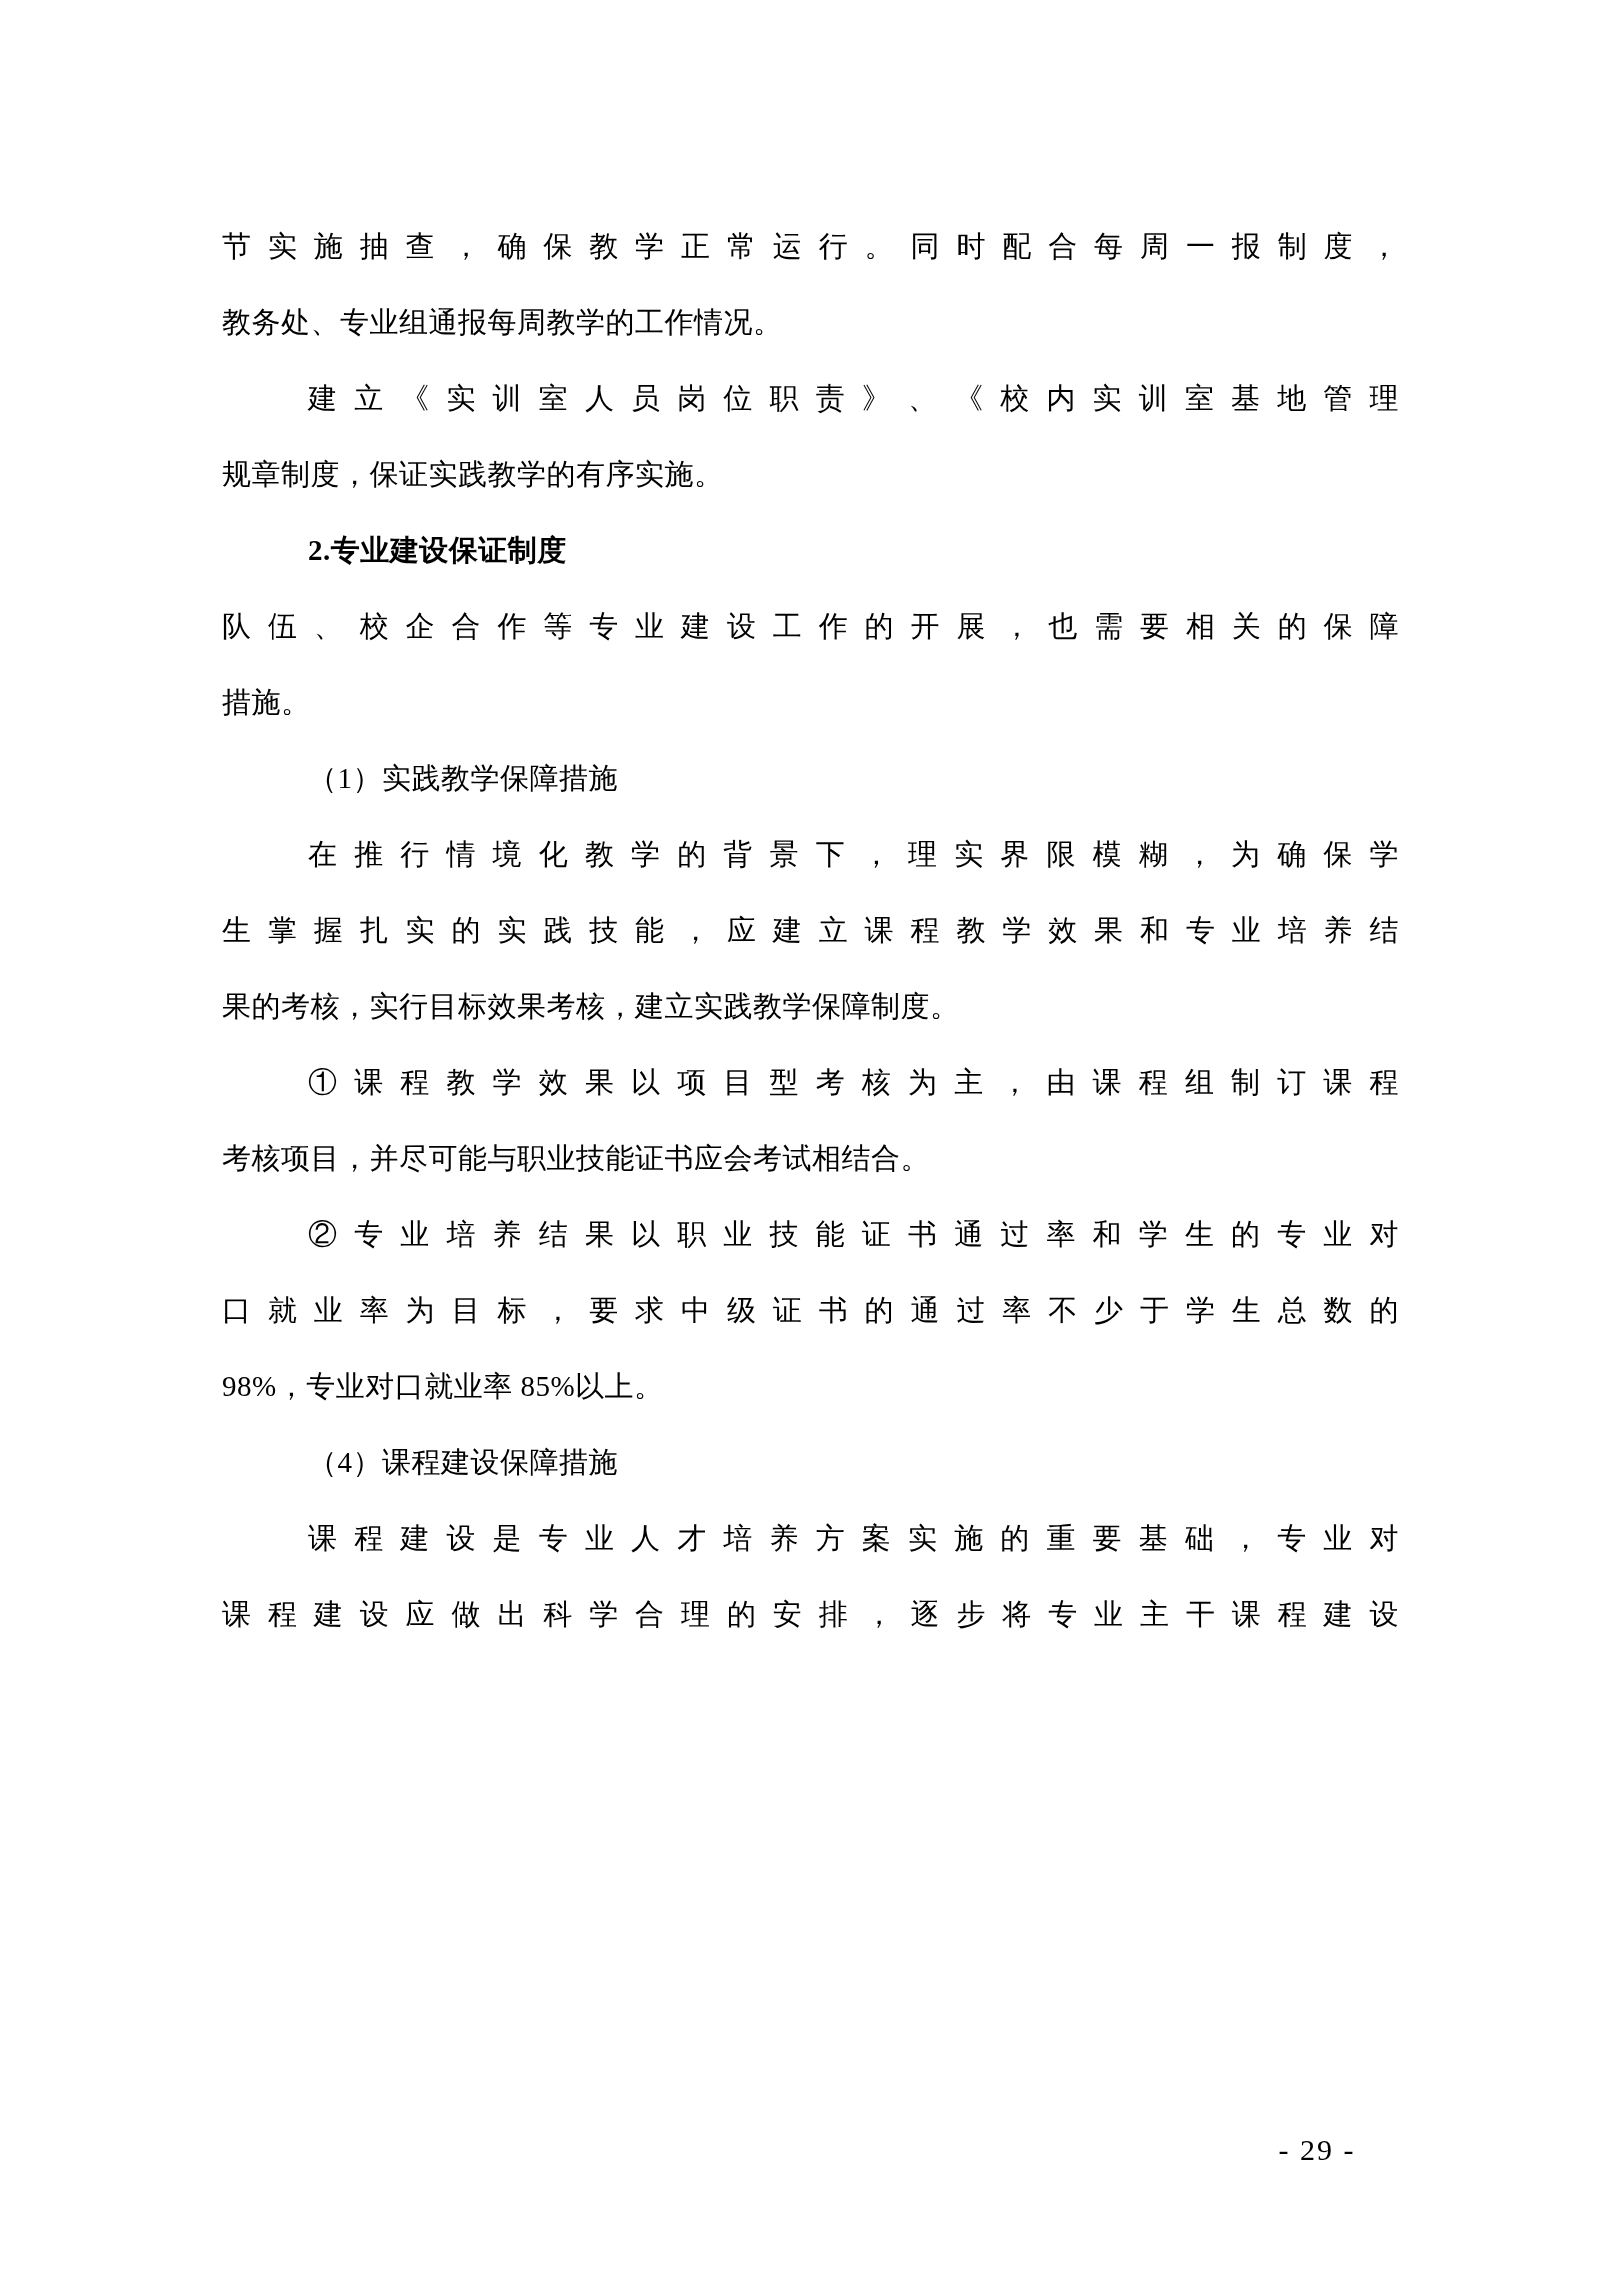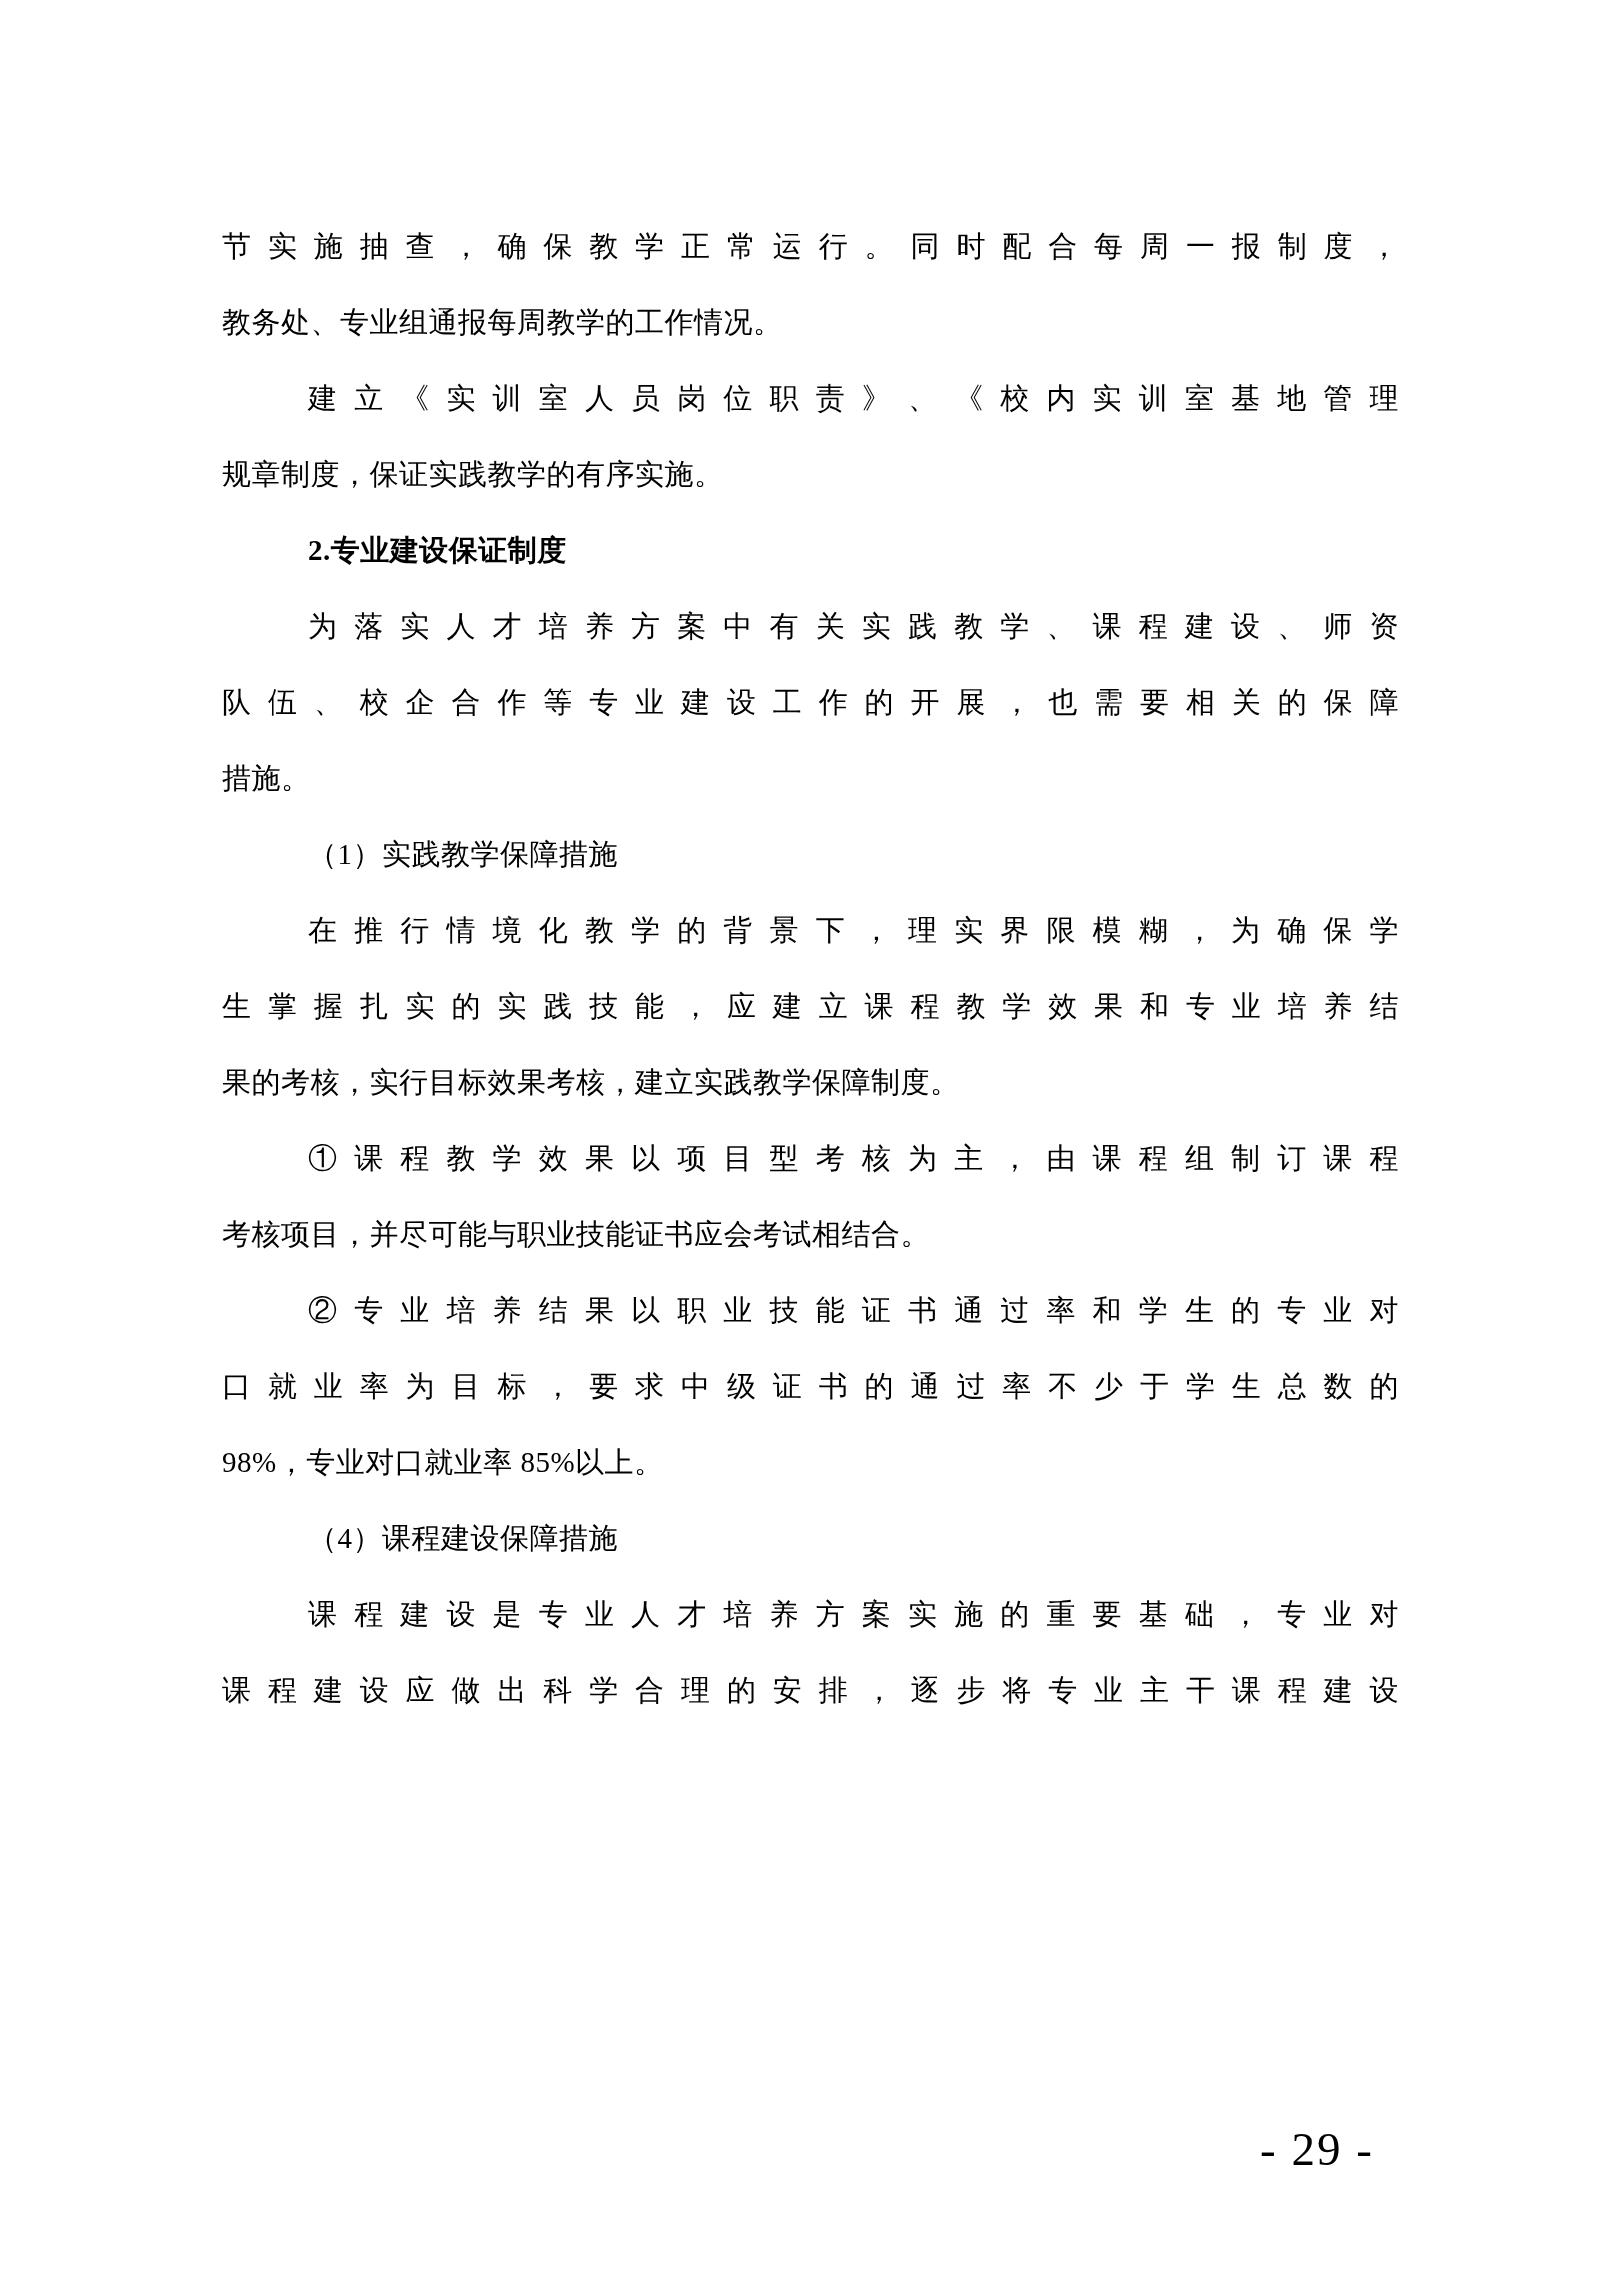--- a/index.html
+++ b/index.html
@@ -44,36 +44,35 @@
   .line.bold {
     font-weight: bold;
   }
   .footer {
     position: absolute;
     left: 1219px;
     top: 2125px;
     width: 196px;
     height: 49px;
     text-align: center;
-    font-size: 47px;
+    font-size: 30px;
     line-height: 49px;
     letter-spacing: 2px;
   }
 </style>
 </head>
 <body>
 
 <div class="page">
   <div class="content" id="body-text">
       <div class="line full">节实施抽查，确保教学正常运行。同时配合每周一报制度，</div>
       <div class="line">教务处、专业组通报每周教学的工作情况。</div>
       <div class="line indent2 full">建立《实训室人员岗位职责》、《校内实训室基地管理</div>
       <div class="line">规章制度，保证实践教学的有序实施。</div>
       <div class="line indent2 bold">2.专业建设保证制度</div>
-      <div class="line indent2 full">为落实人才培养方案中有关实践教学、课程建设、师资</div>
       <div class="line full">队伍、校企合作等专业建设工作的开展，也需要相关的保障</div>
       <div class="line">措施。</div>
       <div class="line indent2">（1）实践教学保障措施</div>
       <div class="line indent2 full">在推行情境化教学的背景下，理实界限模糊，为确保学</div>
       <div class="line full">生掌握扎实的实践技能，应建立课程教学效果和专业培养结</div>
       <div class="line">果的考核，实行目标效果考核，建立实践教学保障制度。</div>
       <div class="line indent2 full">①课程教学效果以项目型考核为主，由课程组制订课程</div>
       <div class="line">考核项目，并尽可能与职业技能证书应会考试相结合。</div>
       <div class="line indent2 full">②专业培养结果以职业技能证书通过率和学生的专业对</div>
       <div class="line full">口就业率为目标，要求中级证书的通过率不少于学生总数的</div>

